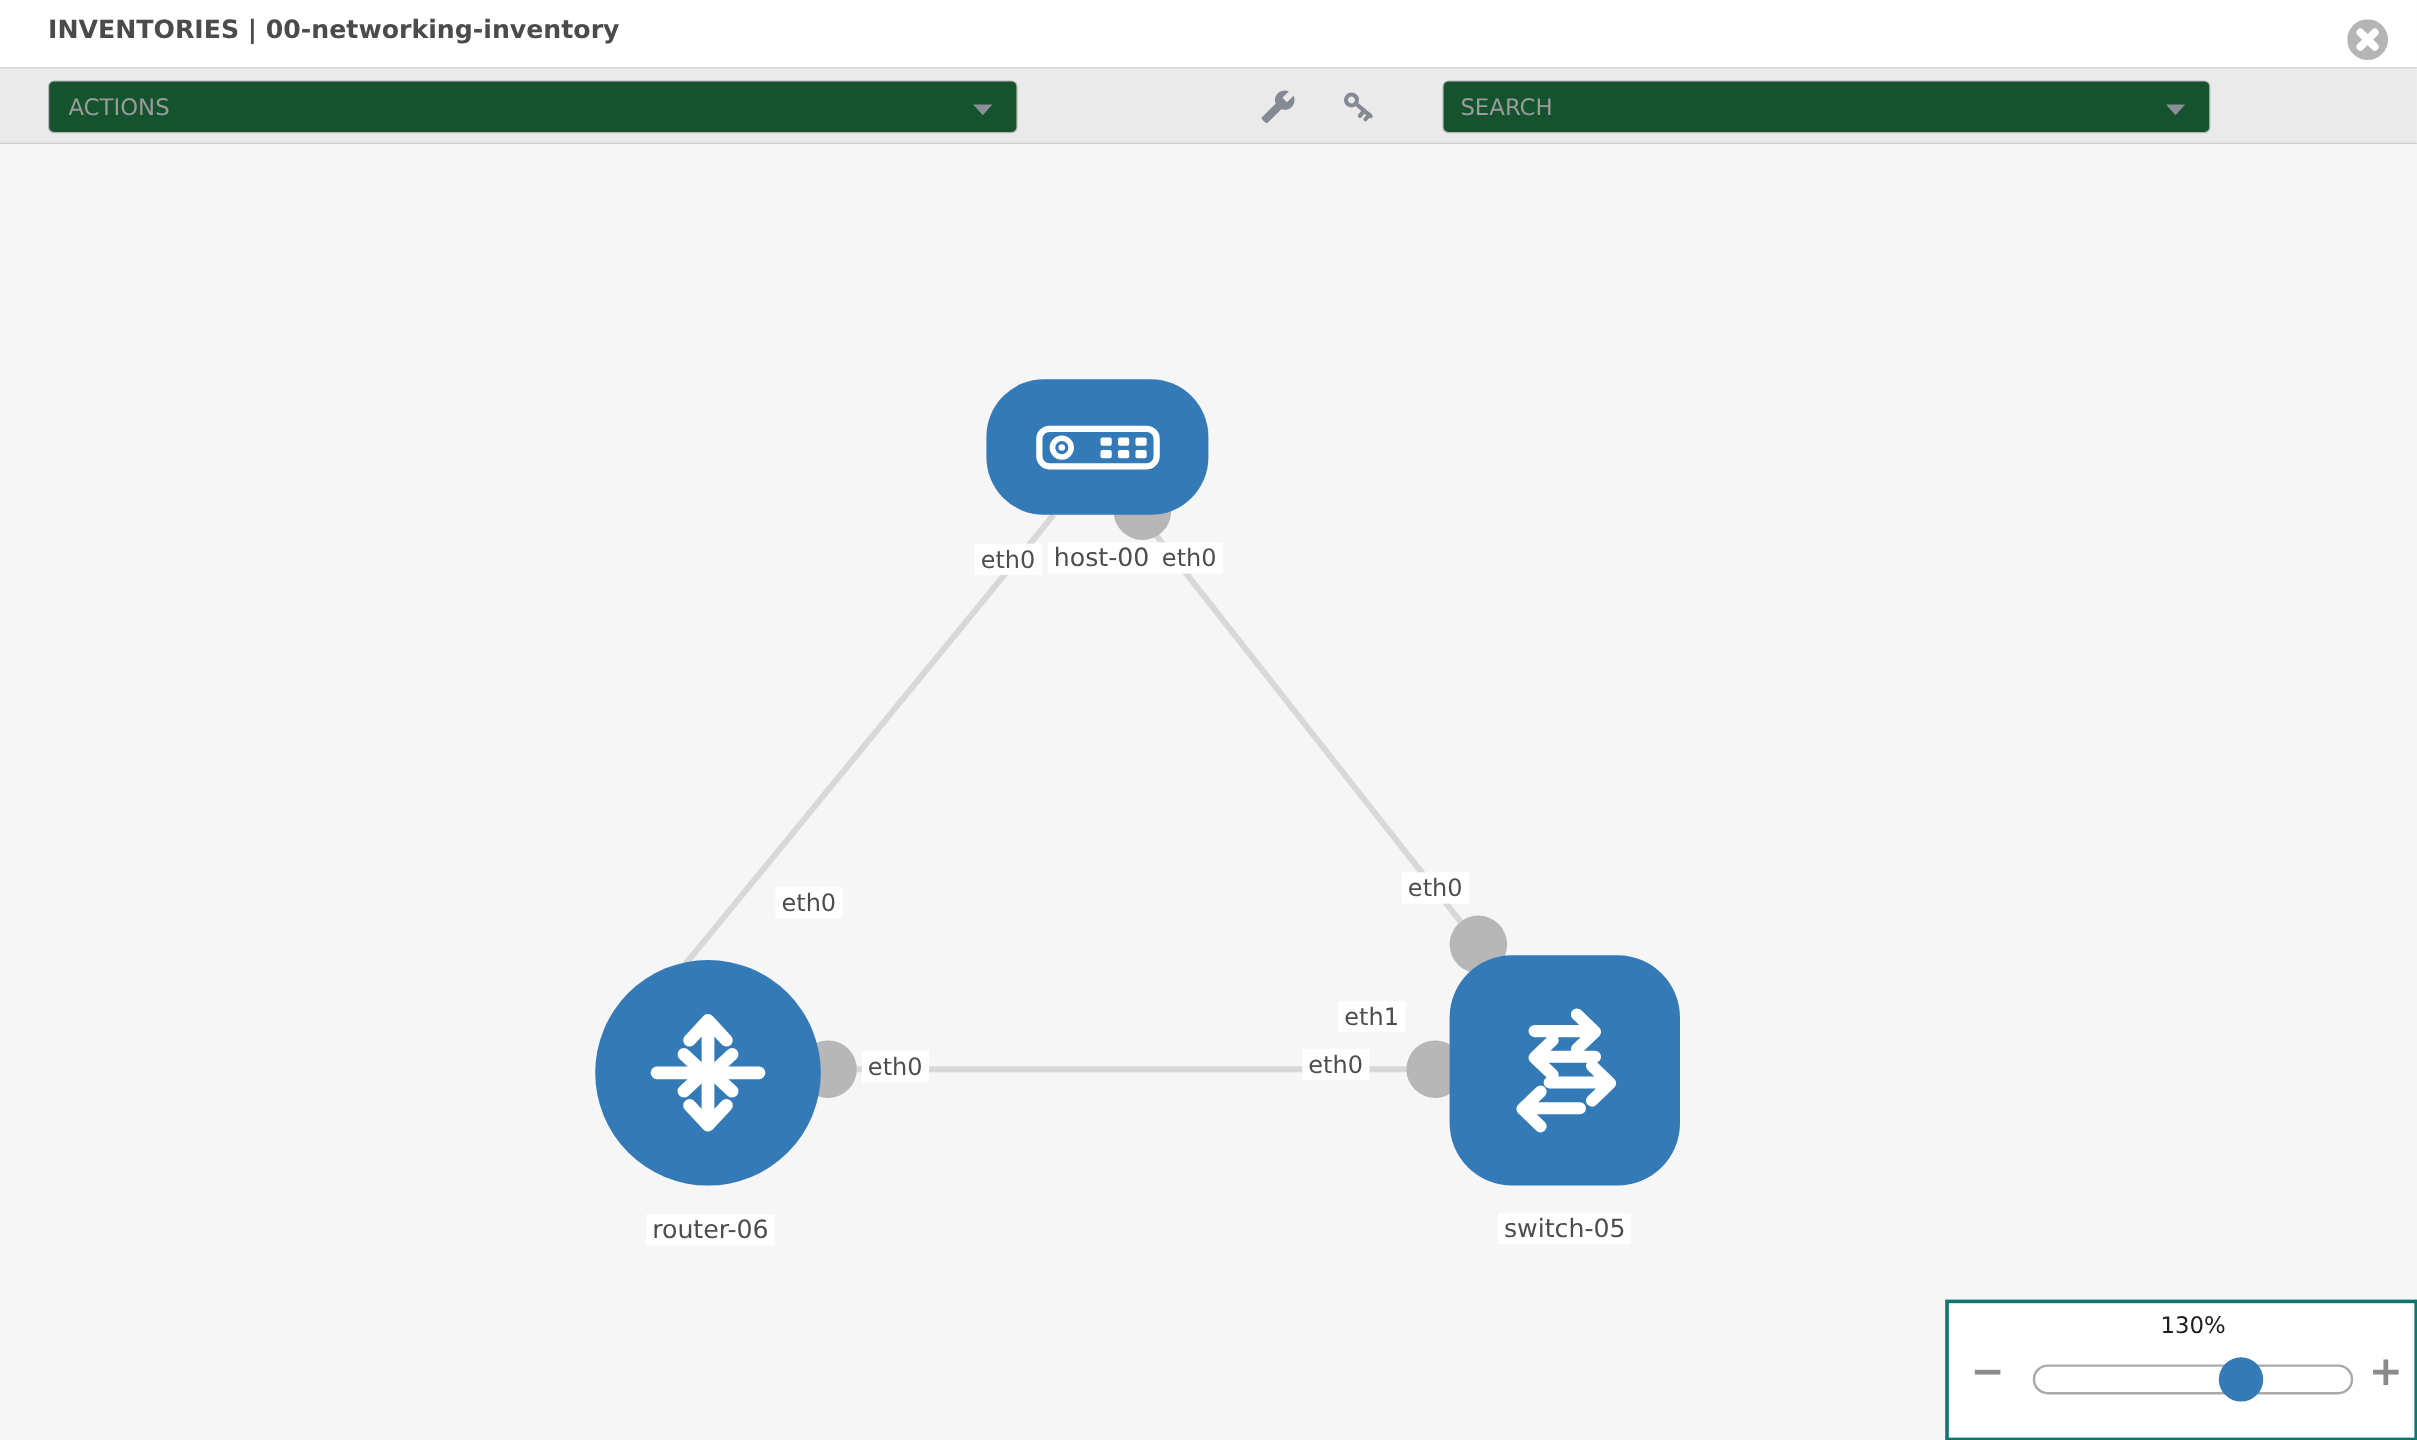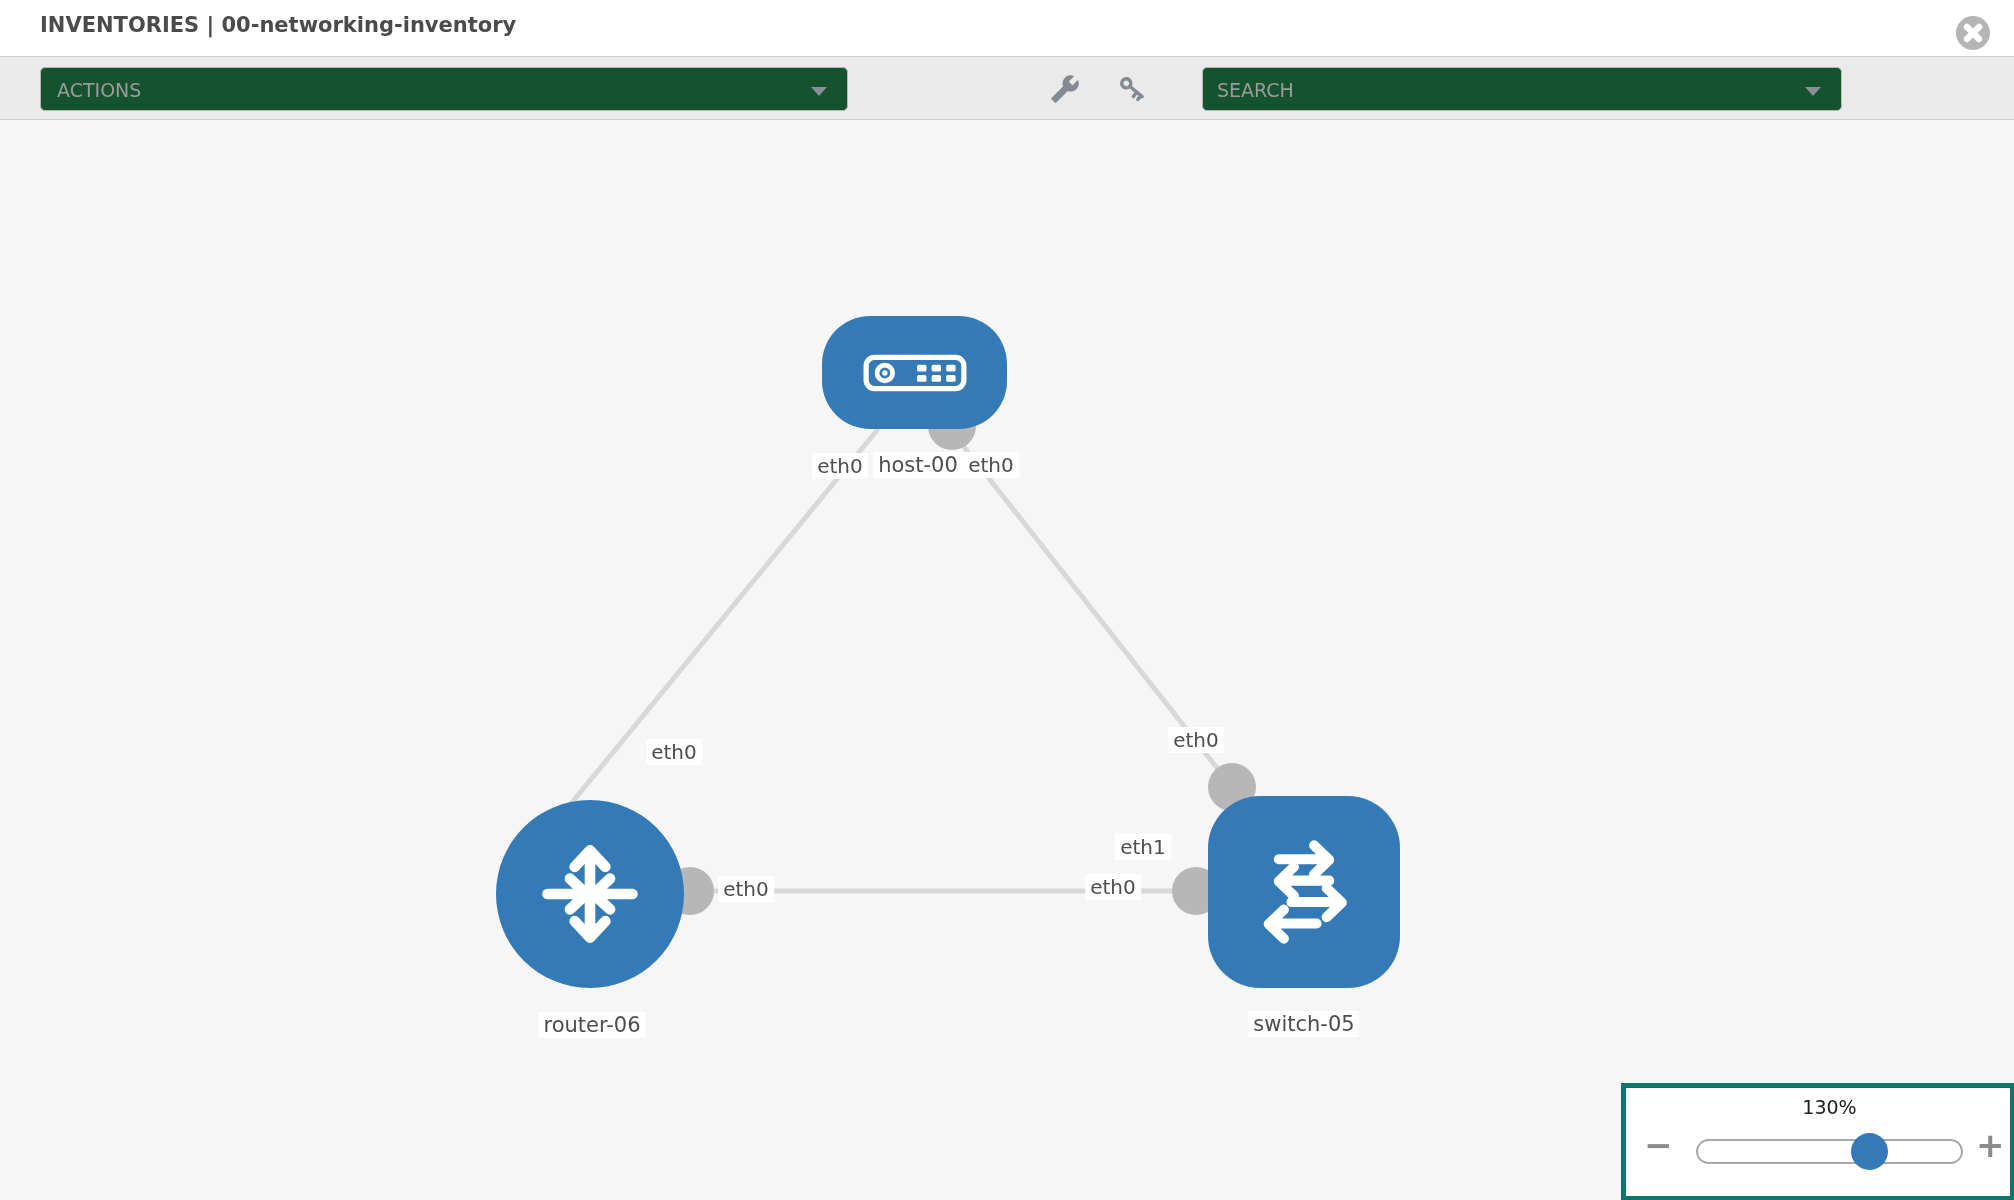--- a/index.html
+++ b/index.html
@@ -47,21 +47,21 @@
   .chip-host-left   { left:840px;  top:345px; }
   .chip-host-right  { left:991px;  top:344px; }
   .chip-diag-left   { left:674px;  top:631px; }
   .chip-diag-right  { left:1196px; top:619px; }
   .chip-h-router    { left:746px;  top:768px; }
   .chip-h-sw-under  { left:1113px; top:766px; z-index:2; }
   .chip-h-sw-over   { left:1143px; top:726px; z-index:3; }
 
   
   .zoom-panel { position:absolute; left:1621px; top:1083px; width:394px; height:118px;
-    background:#ffffff; border:5px solid #0f766e; }
+    background:#ffffff; border:3px solid #0f766e; }
   .zoom-level { position:absolute; left:70px; top:8px; width:267px; text-align:center;
     font-size:19px; color:#1d1d1d; }
   .zoom-btn { position:absolute; border:none; background:transparent; color:#8b8b8b;
     font-size:34px; font-weight:700; line-height:34px; cursor:pointer; font-family:"DejaVu Sans",sans-serif; }
   .zoom-out { left:18px; top:40px; }
   .zoom-in  { left:350px; top:40px; }
   .zoom-track { position:absolute; left:70px; top:51px; width:267px; height:25px;
     background:#ffffff; border:2px solid #a9a9a9; border-radius:13px; cursor:pointer; }
   .zoom-thumb { position:absolute; left:153px; top:-8px; width:37px; height:37px;
     border-radius:50%; background:#337ab7; cursor:grab; }

